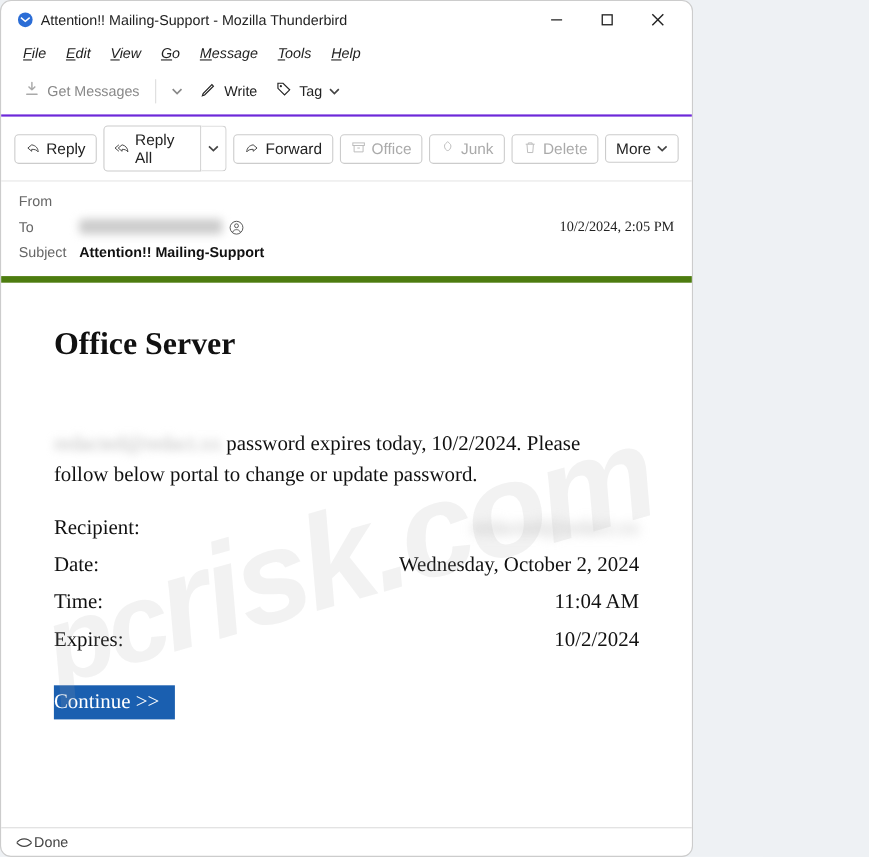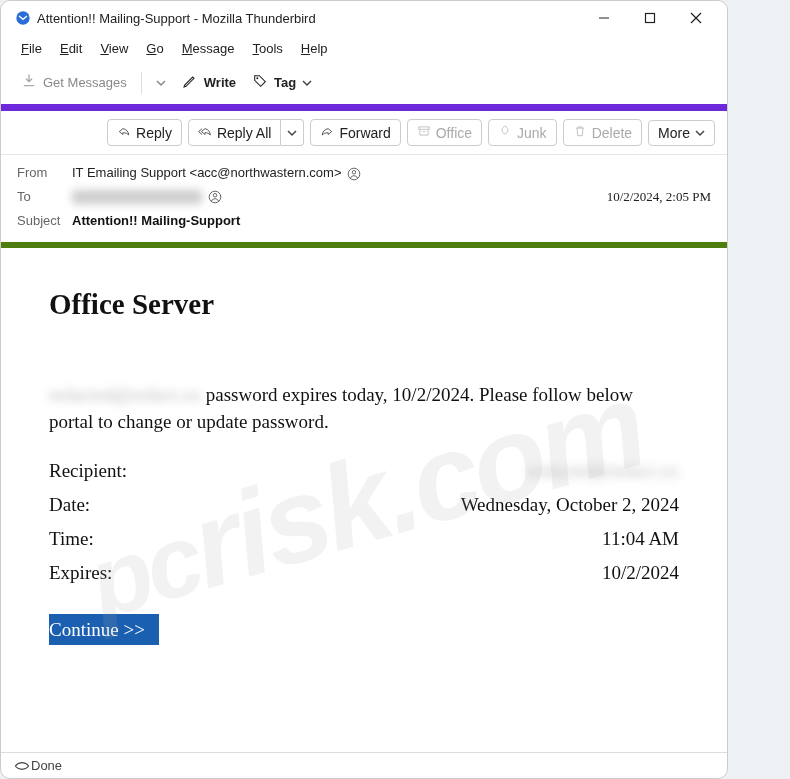--- a/index.html
+++ b/index.html
@@ -1,28 +1,28 @@
 <!DOCTYPE html>
 <html><head>
 <meta charset="utf-8">
 <style>
   * { box-sizing: border-box; margin: 0; padding: 0; }
   body { width: 790px; height: 779px; font-family: "Segoe UI", Arial, sans-serif; font-size: 13px; background: #eef1f4; overflow: hidden; position: relative; }
-  .window { width: 728px; height: 779px; background: #fff; border: 1px solid #ccc; border-radius: 10px; display: flex; flex-direction: column; overflow: hidden; }
+  .window { width: 630px; height: 779px; background: #fff; border: 1px solid #ccc; border-radius: 10px; display: flex; flex-direction: column; overflow: hidden; }
   .titlebar { display: flex; align-items: center; height: 34px; padding: 0 8px; }
   .title-left { display: flex; align-items: center; gap: 6px; flex: 1; padding-left: 6px; color: #222; }
   .app-icon { width: 16px; height: 16px; }
   .win-controls { display: flex; gap: 0; }
   .win-btn { width: 46px; height: 30px; display: flex; align-items: center; justify-content: center; cursor: default; }
-  .menu-bar { display: flex; gap: 2px; padding: 3px 8px 6px 12px; }
+  .menu-bar { display: flex; gap: 2px; padding: 3px 8px 6px 12px; font-style: italic; }
   .menu-item { padding: 3px 8px; color: #222; cursor: default; border-radius: 3px; }
   .menu-item u { text-decoration: underline; }
-  .toolbar1 { display: flex; align-items: center; gap: 4px; padding: 4px 10px 8px 14px; border-bottom: 7px solid #6d28d9; }
+  .toolbar1 { display: flex; align-items: center; gap: 4px; padding: 4px 10px 8px 14px; border-bottom: 2px solid #6d28d9; }
   .tb-btn { display: flex; align-items: center; gap: 6px; color: #888; cursor: default; padding: 4px 6px; border-radius: 4px; }
-  .tb-btn.active { color: #222; font-weight: bold; }
+  .tb-btn.active { color: #222; }
   .vline { width: 1px; height: 22px; background: #ddd; margin: 0 4px; }
   .toolbar2 { display: flex; align-items: center; gap: 6px; padding: 8px 12px; border-bottom: 1px solid #e6e6e6; justify-content: flex-end; }
   .act-btn { display: flex; align-items: center; gap: 5px; border: 1px solid #ccc; border-radius: 4px; padding: 4px 9px; color: #222; background: #fff; cursor: default; font-size: 14px; }
   .act-btn.disabled { color: #aaa; }
   .act-group { display: flex; }
   .act-group .act-btn:first-child { border-top-right-radius: 0; border-bottom-right-radius: 0; }
   .act-group .act-btn.dd { border-top-left-radius: 0; border-bottom-left-radius: 0; border-left: none; padding: 4px 6px; }
   .header-fields { padding: 6px 16px 10px 16px; border-bottom: 6px solid #4d7c0f; }
   .hf-row { display: flex; align-items: center; padding: 4px 0; font-size: 13px; }
   .hf-label { width: 55px; color: #666; flex-shrink: 0; }
@@ -169,28 +169,20 @@
       <span>More</span>
       <svg class="chev" viewBox="0 0 10 10">
           <path d="M1 3 L5 7 L9 3" stroke="#444" stroke-width="1.5" fill="none"></path>
         </svg>
     </div>
   </div>
 
   <div class="header-fields">
     <div class="hf-row">
       <div class="hf-label">From</div>
-      <div class="hf-value">
-        <span>IT Emailing Support &lt;acc@northwastern.com&gt;</span>
-        <span class="person-icon"><svg width="14" height="14" viewBox="0 0 24 24">
-              <circle cx="12" cy="12" r="10" fill="none" stroke="#555" stroke-width="1.5"></circle>
-              <circle cx="12" cy="9" r="3" fill="none" stroke="#555" stroke-width="1.5"></circle>
-              <path d="M6 19c1-3 4-4 6-4s5 1 6 4" fill="none" stroke="#555" stroke-width="1.5"></path>
-            </svg></span>
-      </div>
     </div>
     <div class="hf-row">
       <div class="hf-label">To</div>
       <div class="hf-value">
         <span class="blur" style="width:130px"></span>
         <span class="person-icon"><svg width="14" height="14" viewBox="0 0 24 24">
               <circle cx="12" cy="12" r="10" fill="none" stroke="#555" stroke-width="1.5"></circle>
               <circle cx="12" cy="9" r="3" fill="none" stroke="#555" stroke-width="1.5"></circle>
               <path d="M6 19c1-3 4-4 6-4s5 1 6 4" fill="none" stroke="#555" stroke-width="1.5"></path>
             </svg></span>

